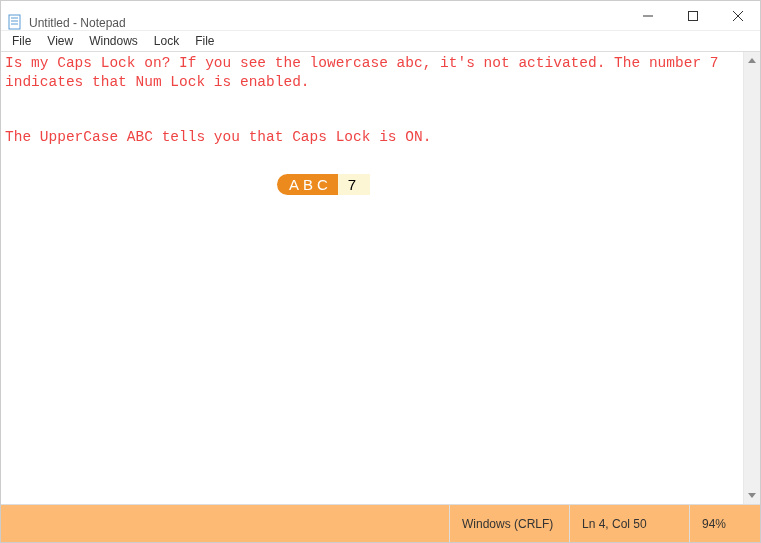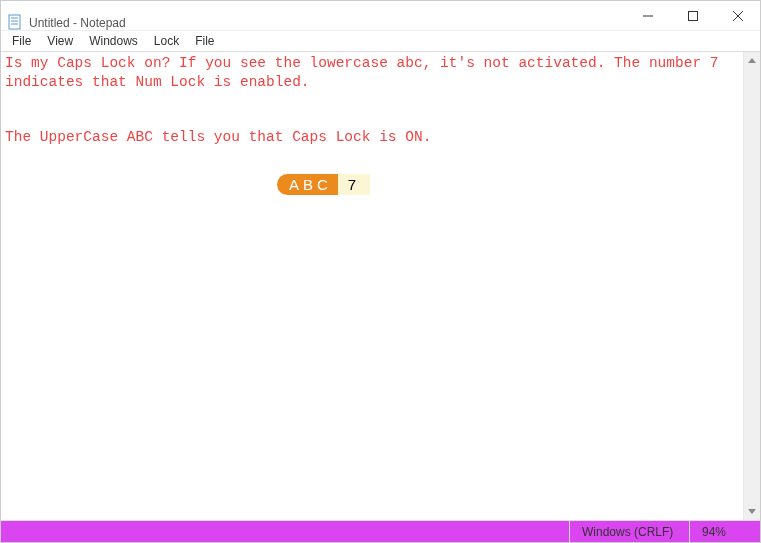--- a/index.html
+++ b/index.html
@@ -115,22 +115,22 @@
       background: #fcf6d4;
       color: #000;
       font-family: Arial, sans-serif;
       font-size: 15px;
       font-weight: 500;
       padding: 2px 14px 2px 10px;
       display: flex;
       align-items: center;
     }
     .statusbar {
-      height: 22px;
-      background: #d946ef;
+      height: 38px;
+      background: #fdba74;
       border-top: 1px solid #ddd;
       display: flex;
       align-items: stretch;
       font-size: 12px;
       color: #333;
     }
     .status-spacer { flex: 1; border-right: 1px solid #ddd; }
     .status-cell {
       padding: 0 12px;
       display: flex;
@@ -204,14 +204,15 @@
       <svg width="8" height="5" viewBox="0 0 8 5">
           <path d="M0 0 L4 5 L8 0 Z" fill="#888"></path>
         </svg>
     </div>
   </div>
 </div>
 
 <div class="statusbar">
   <div class="status-spacer"></div>
   <div class="status-cell wide">Windows (CRLF)</div>
+  <div class="status-cell wide">Ln 4, Col 50</div>
   <div class="status-cell">94%</div>
 </div>
 
 </body></html>

